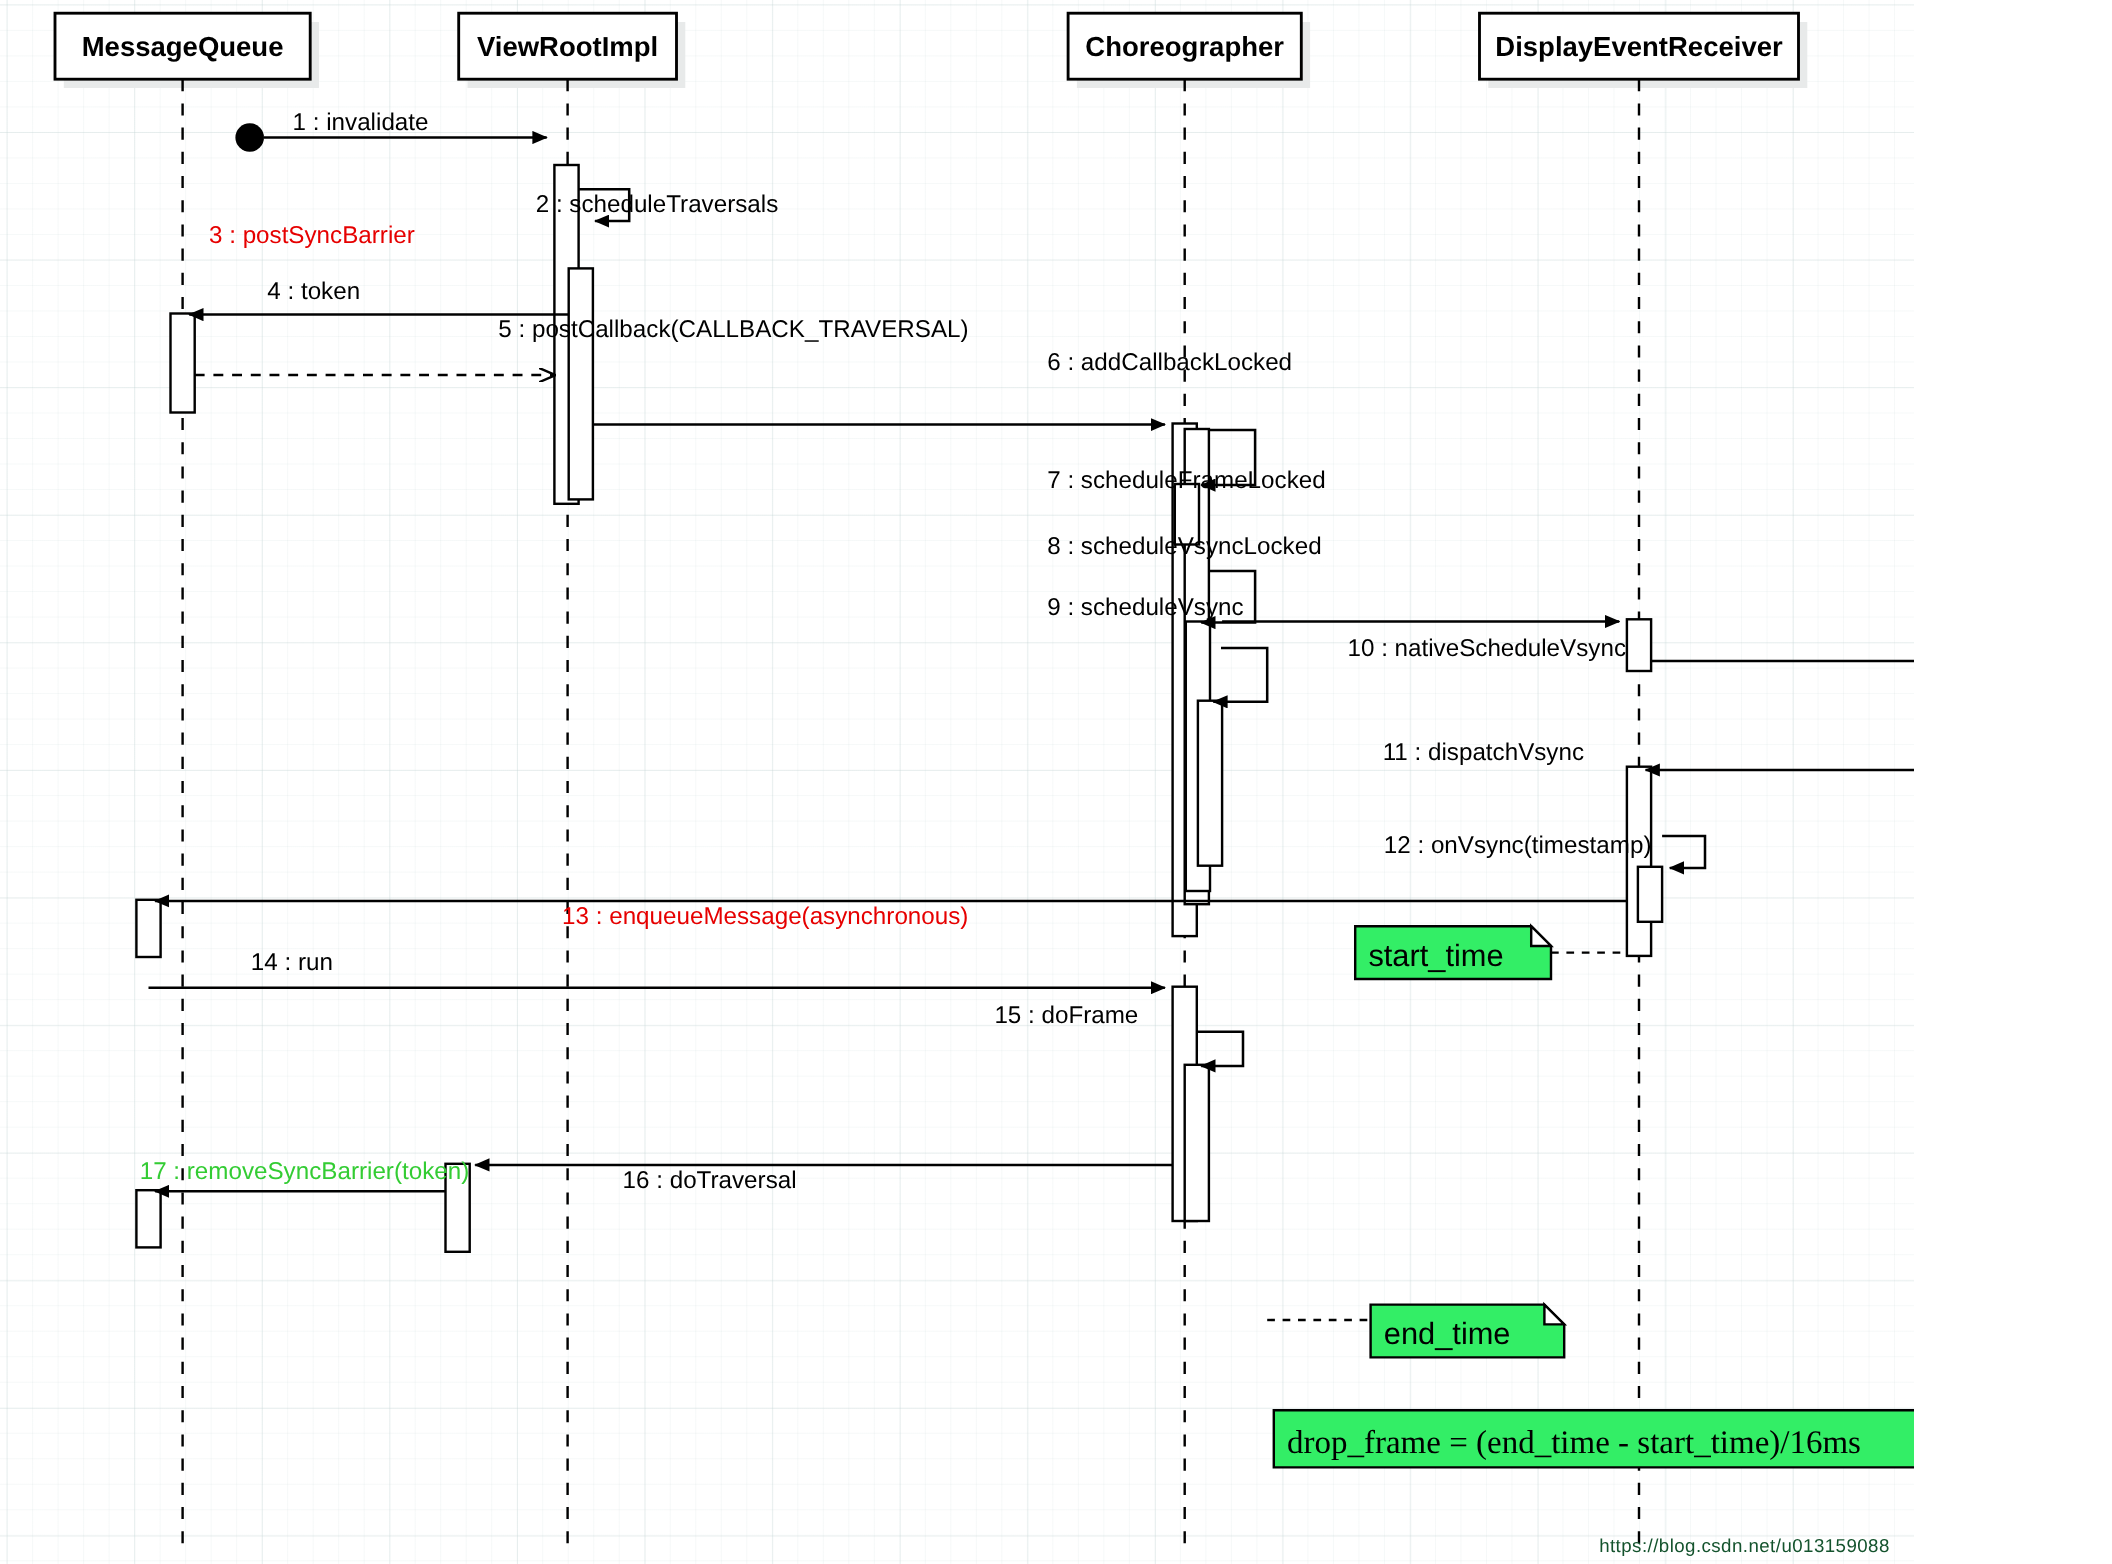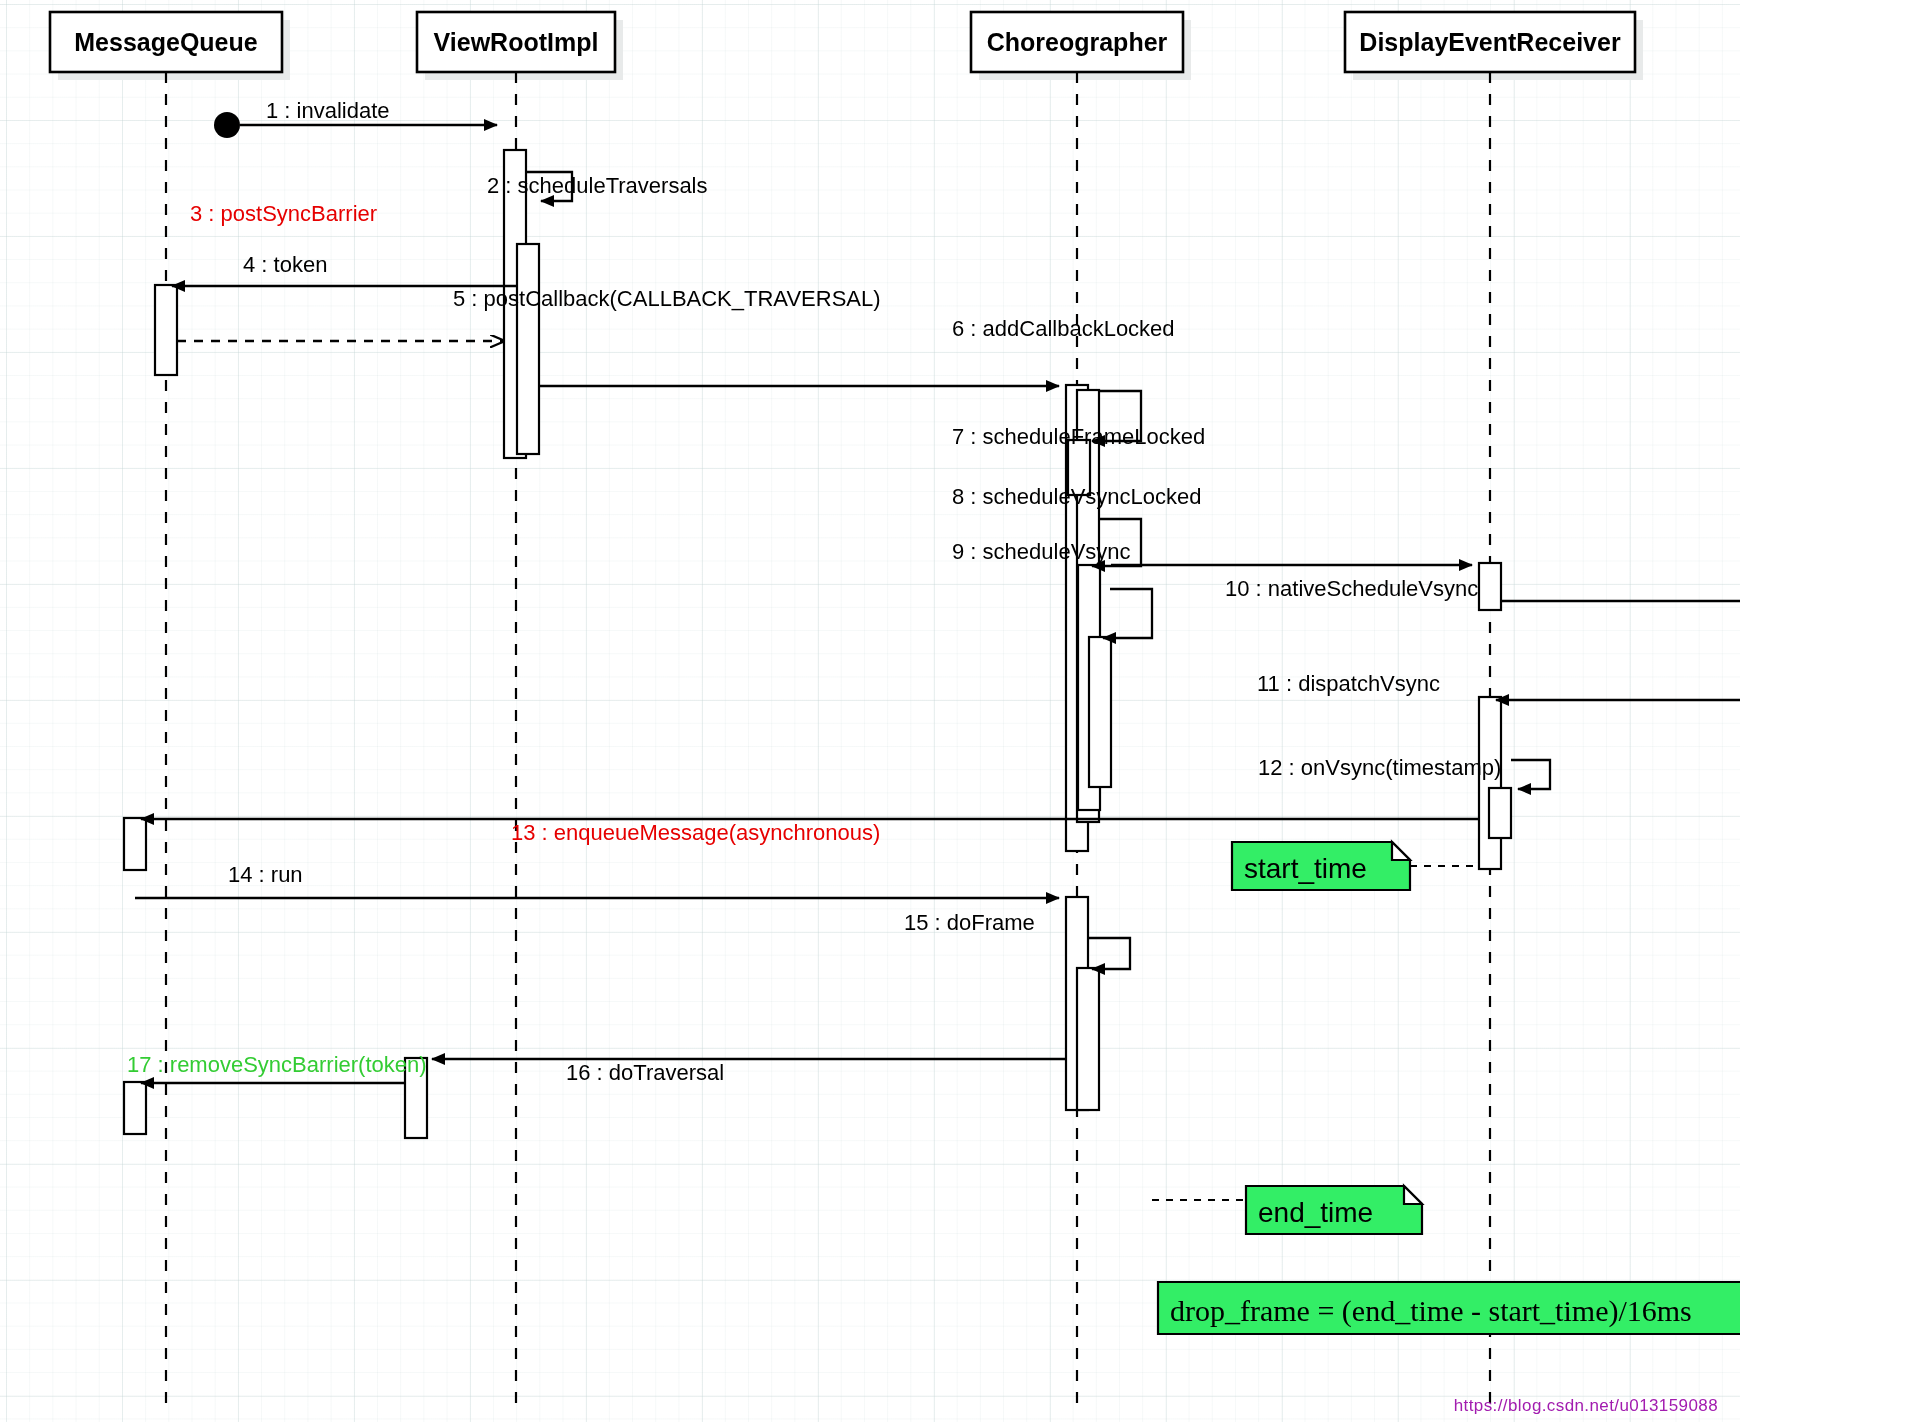--- a/index.html
+++ b/index.html
@@ -106,21 +106,21 @@
     stroke-width: 2.2;
     stroke-dasharray: 7 7;
     fill: none;
   }
   .watermark {
     position: absolute;
     right: 22px;
     bottom: 6px;
     font-family: "Liberation Sans", sans-serif;
     font-size: 17px;
-    color: #a21caf;
+    color: #14532d;
     letter-spacing: 0.4px;
     user-select: none;
   }
 </style>
 </head>
 <body>
 
 <div id="canvas">
 
   <div class="grid-layer"></div>

